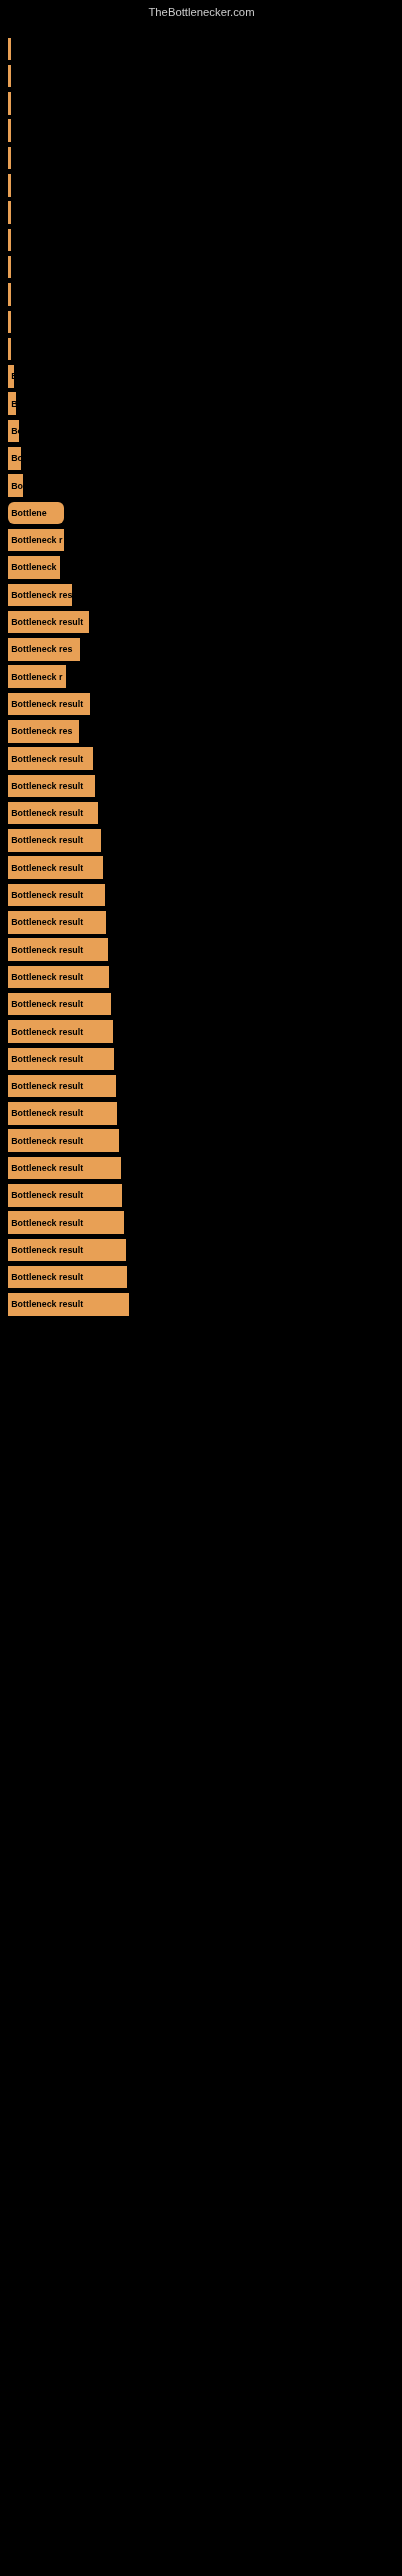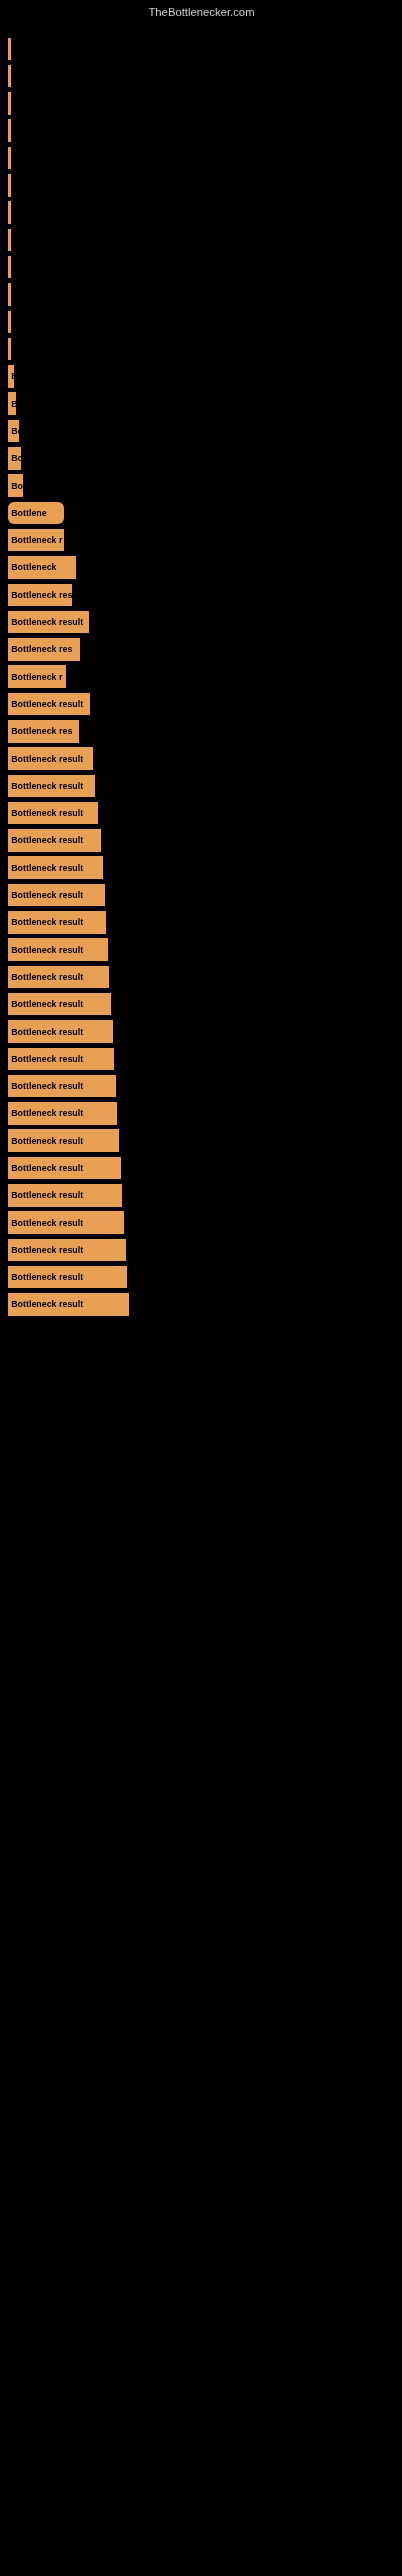--- a/index.html
+++ b/index.html
@@ -102,21 +102,21 @@
     <div class="bar-row">
       <div class="bar" style="width: 14.5px;">Bo</div>
     </div>
     <div class="bar-row">
       <div class="bar" style="width: 56px; border-radius: 6px;">Bottlene</div>
     </div>
     <div class="bar-row">
       <div class="bar" style="width: 56px;">Bottleneck r</div>
     </div>
     <div class="bar-row">
-      <div class="bar" style="width: 68px;">Bottleneck</div>
+      <div class="bar" style="width: 52px;">Bottleneck</div>
     </div>
     <div class="bar-row">
       <div class="bar" style="width: 64px;">Bottleneck res</div>
     </div>
     <div class="bar-row">
       <div class="bar" style="width: 81px;">Bottleneck result</div>
     </div>
     <div class="bar-row">
       <div class="bar" style="width: 72px;">Bottleneck res</div>
     </div>

